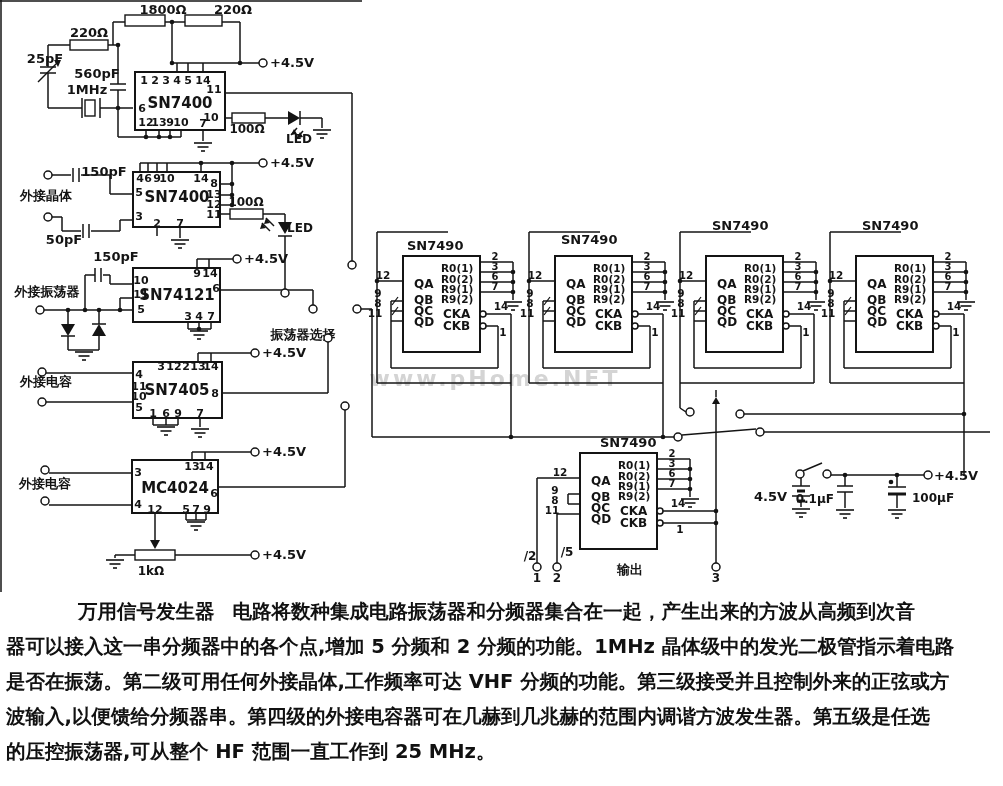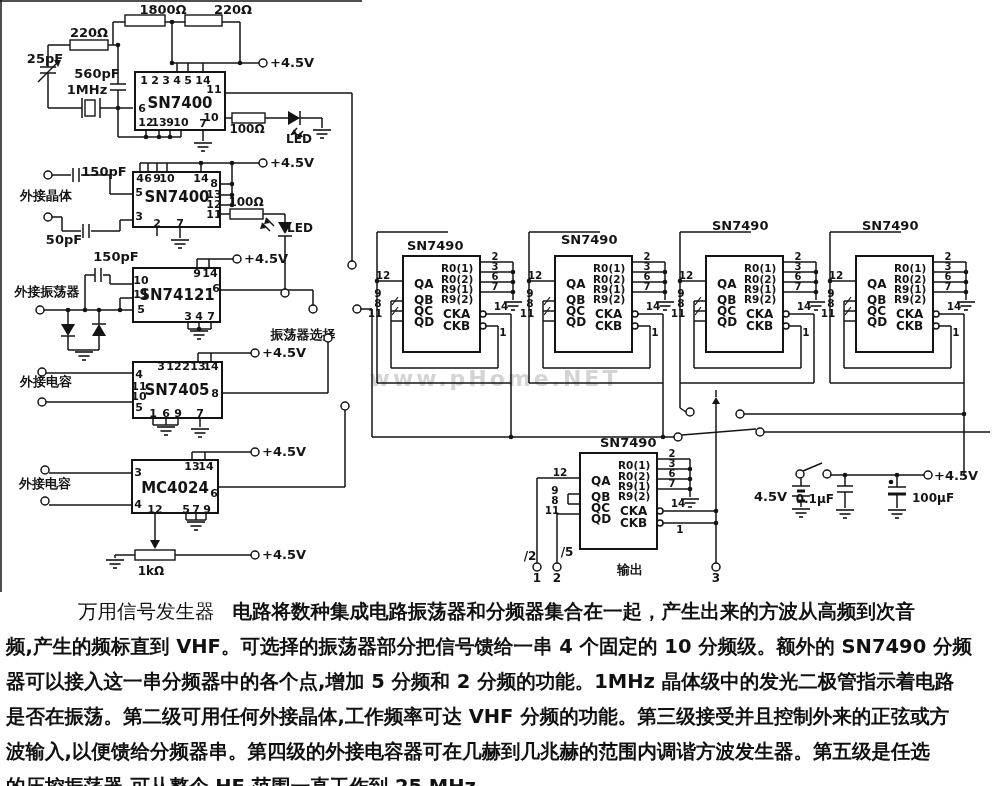--- a/index.html
+++ b/index.html
@@ -2,21 +2,21 @@
 <html><head>
 <meta charset="utf-8">
 <style>
   html,body{margin:0;padding:0;background:#e8e8e8;}
   .page{position:relative;width:1003px;height:786px;background:#ffffff;margin:0 auto;
         font-family:"DejaVu Sans","Liberation Sans",sans-serif;overflow:hidden;}
   #schem{position:absolute;left:0;top:0;}
   .caption{position:absolute;left:6px;top:594px;width:992px;color:#111;
            font-size:19.5px;line-height:35px;font-weight:600;text-align:justify;}
   .cap-line{white-space:nowrap;}
-  .cap-title{font-weight:normal;}
+  .cap-title{font-weight:bold;}
   .cap-gap{display:inline-block;width:18px;}
   .indent{padding-left:72px;}
 </style>
 </head>
 <body>
 
 <div class="page">
   <svg id="schem" width="1003" height="594" viewBox="0 0 1003 594">
       <text x="495" y="386" font-size="22" fill="#d4d4d4" text-anchor="middle" font-weight="bold" letter-spacing="3">www.pHome.NET</text>
       <rect x="135" y="72" width="90" height="58" fill="none" stroke="#141414" stroke-width="2"></rect>
@@ -635,19 +635,18 @@
       <circle cx="663" cy="437" r="2.3" fill="#141414" stroke="none"></circle>
       <circle cx="964" cy="414" r="2.3" fill="#141414" stroke="none"></circle>
       <circle cx="845" cy="475" r="2.3" fill="#141414" stroke="none"></circle>
       <circle cx="897" cy="475" r="2.3" fill="#141414" stroke="none"></circle>
       <circle cx="716" cy="511" r="2.3" fill="#141414" stroke="none"></circle>
       <circle cx="716" cy="523" r="2.3" fill="#141414" stroke="none"></circle>
       <circle cx="891" cy="482" r="2.3" fill="#141414" stroke="none"></circle>
     </svg>
   <div class="caption">
     <div class="cap-line indent"><span class="cap-title">万用信号发生器</span><span class="cap-gap"></span><span>电路将数种集成电路振荡器和分频器集合在一起，产生出来的方波从高频到次音</span></div>
-    <div class="cap-line">频,产生的频标直到 VHF。可选择的振荡器部分把信号馈给一串 4 个固定的 10 分频级。额外的 SN7490 分频</div>
     <div class="cap-line">器可以接入这一串分频器中的各个点,增加 5 分频和 2 分频的功能。1MHz 晶体级中的发光二极管指示着电路</div>
     <div class="cap-line">是否在振荡。第二级可用任何外接晶体,工作频率可达 VHF 分频的功能。第三级接受并且控制外来的正弦或方</div>
     <div class="cap-line">波输入,以便馈给分频器串。第四级的外接电容器可在几赫到几兆赫的范围内调谐方波发生器。第五级是任选</div>
     <div class="cap-line">的压控振荡器,可从整个 HF 范围一直工作到 25 MHz。</div>
   </div>
 </div>
 
 </body></html>

